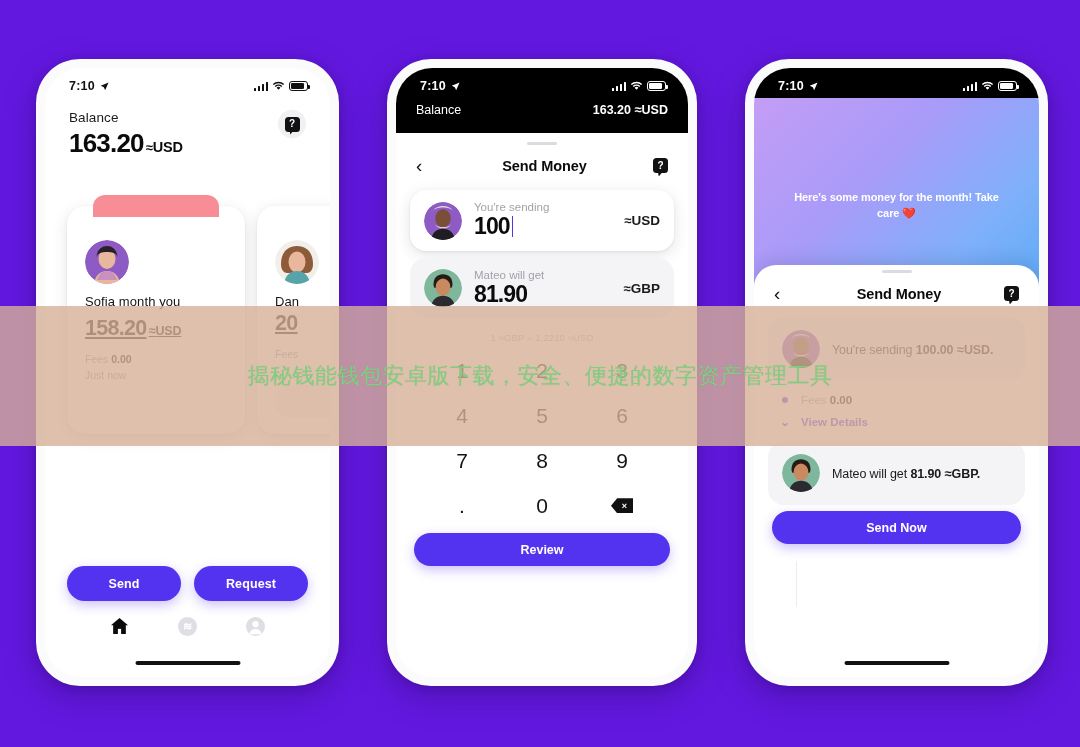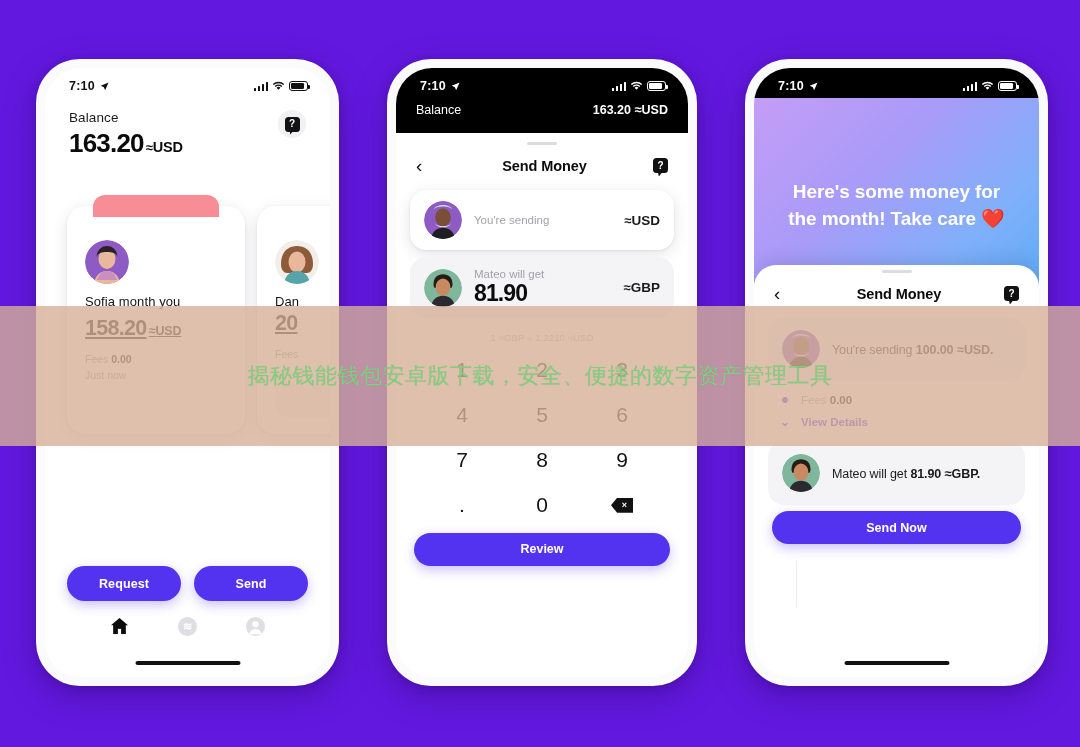--- a/index.html
+++ b/index.html
@@ -172,21 +172,21 @@
     display:flex; align-items:center; justify-content:center;
     box-shadow:0 4px 12px rgba(84,51,240,.30);
   }
 
   
   .p3-hero {
     height: 215px;
     background: linear-gradient(135deg,#C49DF6 0%,#A99BF8 38%,#7FB0FA 72%,#59A9F6 100%);
     display:flex; align-items:center; justify-content:center; padding: 0 30px;
   }
-  .p3-msg { color:#fff; font-size:19px; font-weight:800; text-align:center; line-height:1.38; letter-spacing:-0.1px;}
+  .p3-msg { color:#fff; font-size:11px; font-weight:800; text-align:center; line-height:1.38; letter-spacing:-0.1px;}
   .p3-sheet {
     position:absolute; left:0; right:0; top:197px; bottom:0;
     background:#fff; border-radius:22px 22px 0 0;
     box-shadow:0 -4px 18px rgba(20,10,50,.12);
   }
   .p3-row {
     margin: 12px 14px 0; border-radius:16px; background:#f4f4f7; padding:13px 14px;
     display:flex; align-items:center; gap:12px;
   }
   .p3-row .av { width:38px; height:38px; flex:0 0 auto; }
@@ -296,22 +296,22 @@
         </div>
         <div class="tx-meta">
           <div><span>Fees</span></div>
         </div>
         <div class="tx-view"></div>
       </div>
 
     </div>
 
     <div class="p1-actions">
+      <div class="btn-pill">Send</div>
       <div class="btn-pill">Request</div>
-      <div class="btn-pill">Send</div>
     </div>
 
     <div class="tabbar">
       <div class="tb-ico">
         <svg width="19" height="18" viewBox="0 0 20 19">
               <path d="M10 1 1 8.6h2.3V18h13.4V8.6H19z" fill="#0b0b0b"></path>
               <rect x="8.3" y="12.5" width="3.4" height="5.5" fill="#fff"></rect>
             </svg>
       </div>
       <div class="tb-ico">
@@ -373,20 +373,24 @@
       <div class="amt-card">
         <svg class="av" viewBox="0 0 44 44">
           <circle cx="22" cy="22" r="22" fill="#8E5BC4"></circle>
           <ellipse cx="22" cy="19" rx="9" ry="10.5" fill="#7A4F38"></ellipse>
           <path d="M11 10c3-5 19-5 22 0-3-7-19-7-22 0z" fill="#D8D4D2"></path>
           <path d="M13 26c2 6 16 6 18 0-2 4-16 4-18 0z" fill="#D8D4D2"></path>
           <path d="M8 44c1.5-9 7-13 14-13s12.5 4 14 13z" fill="#1E1E22"></path>
         </svg>
         <div class="ac-body">
           <div class="ac-lbl">You're sending</div>
+          <div class="ac-val">
+            <span>100</span>
+                <span class="caret"></span>
+          </div>
         </div>
         <div class="ac-cur">
               <span class="wv">≈</span>
               <span>USD</span>
             </div>
       </div>
 
       <div class="amt-card muted">
         <svg class="av" viewBox="0 0 44 44">
           <circle cx="22" cy="22" r="22" fill="#7FB79C"></circle>

